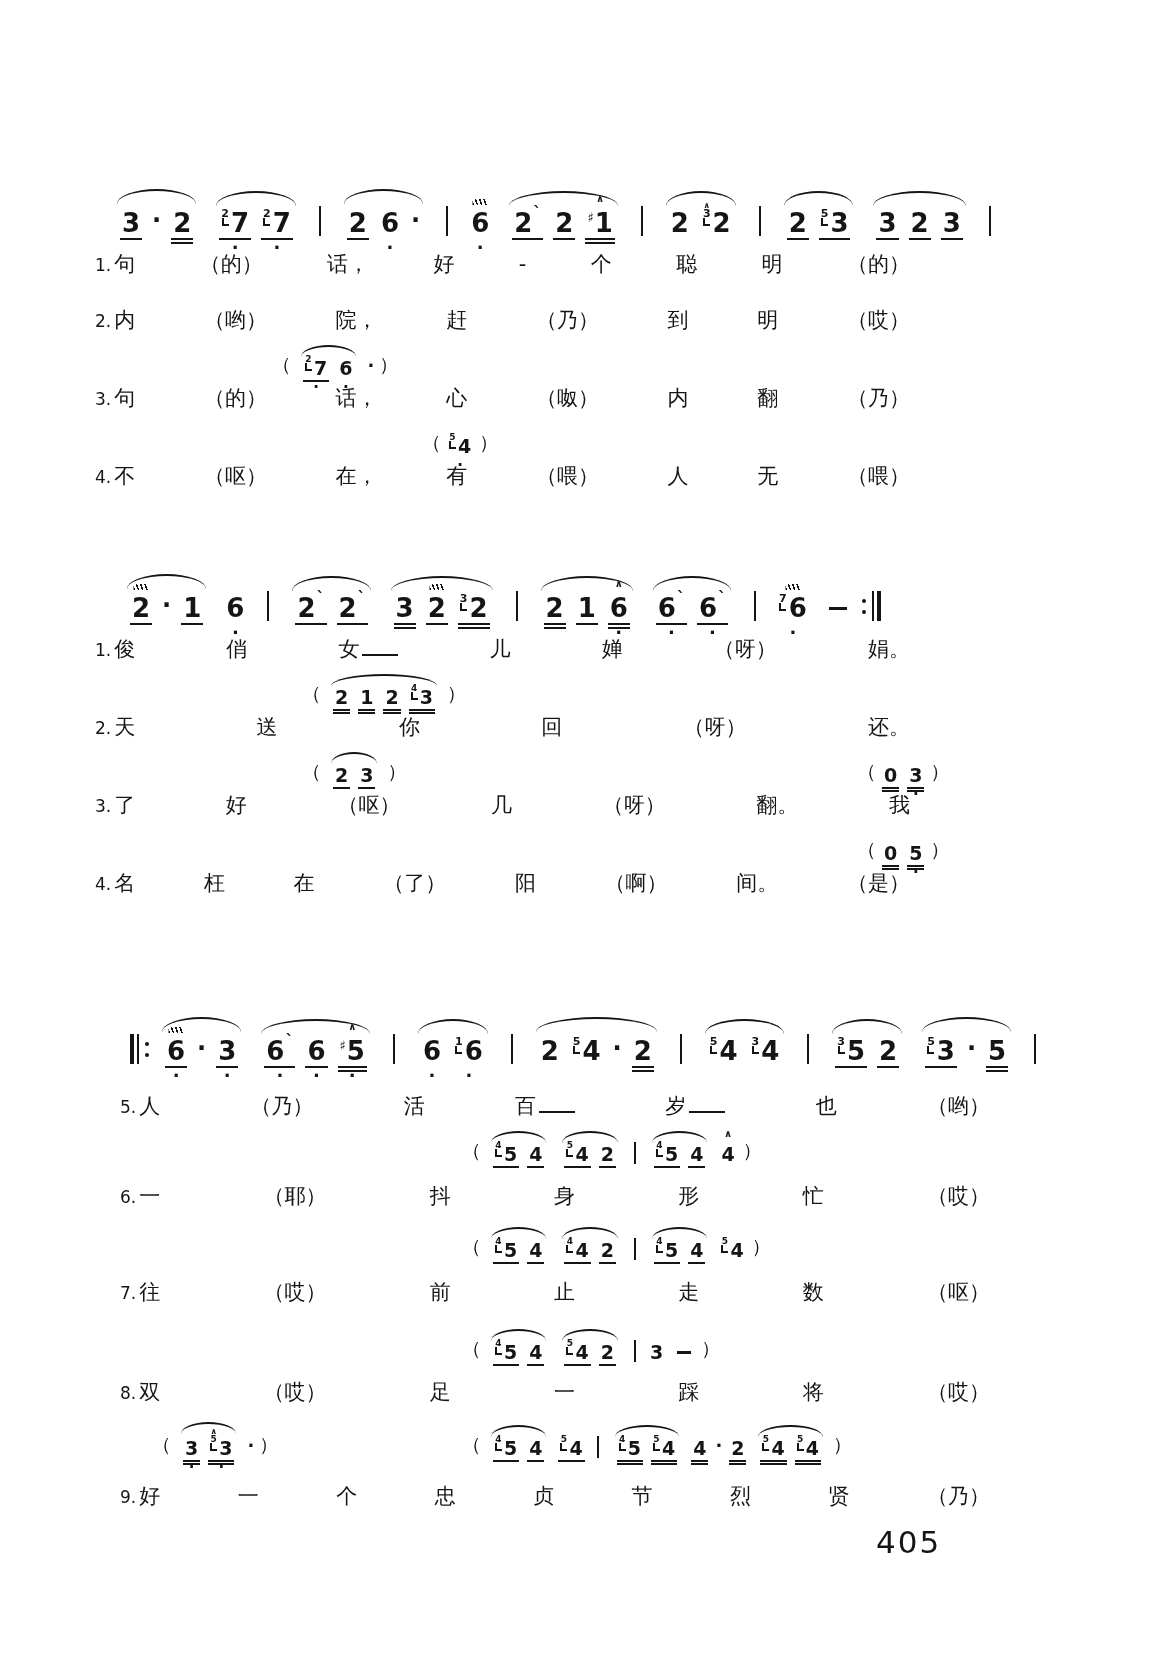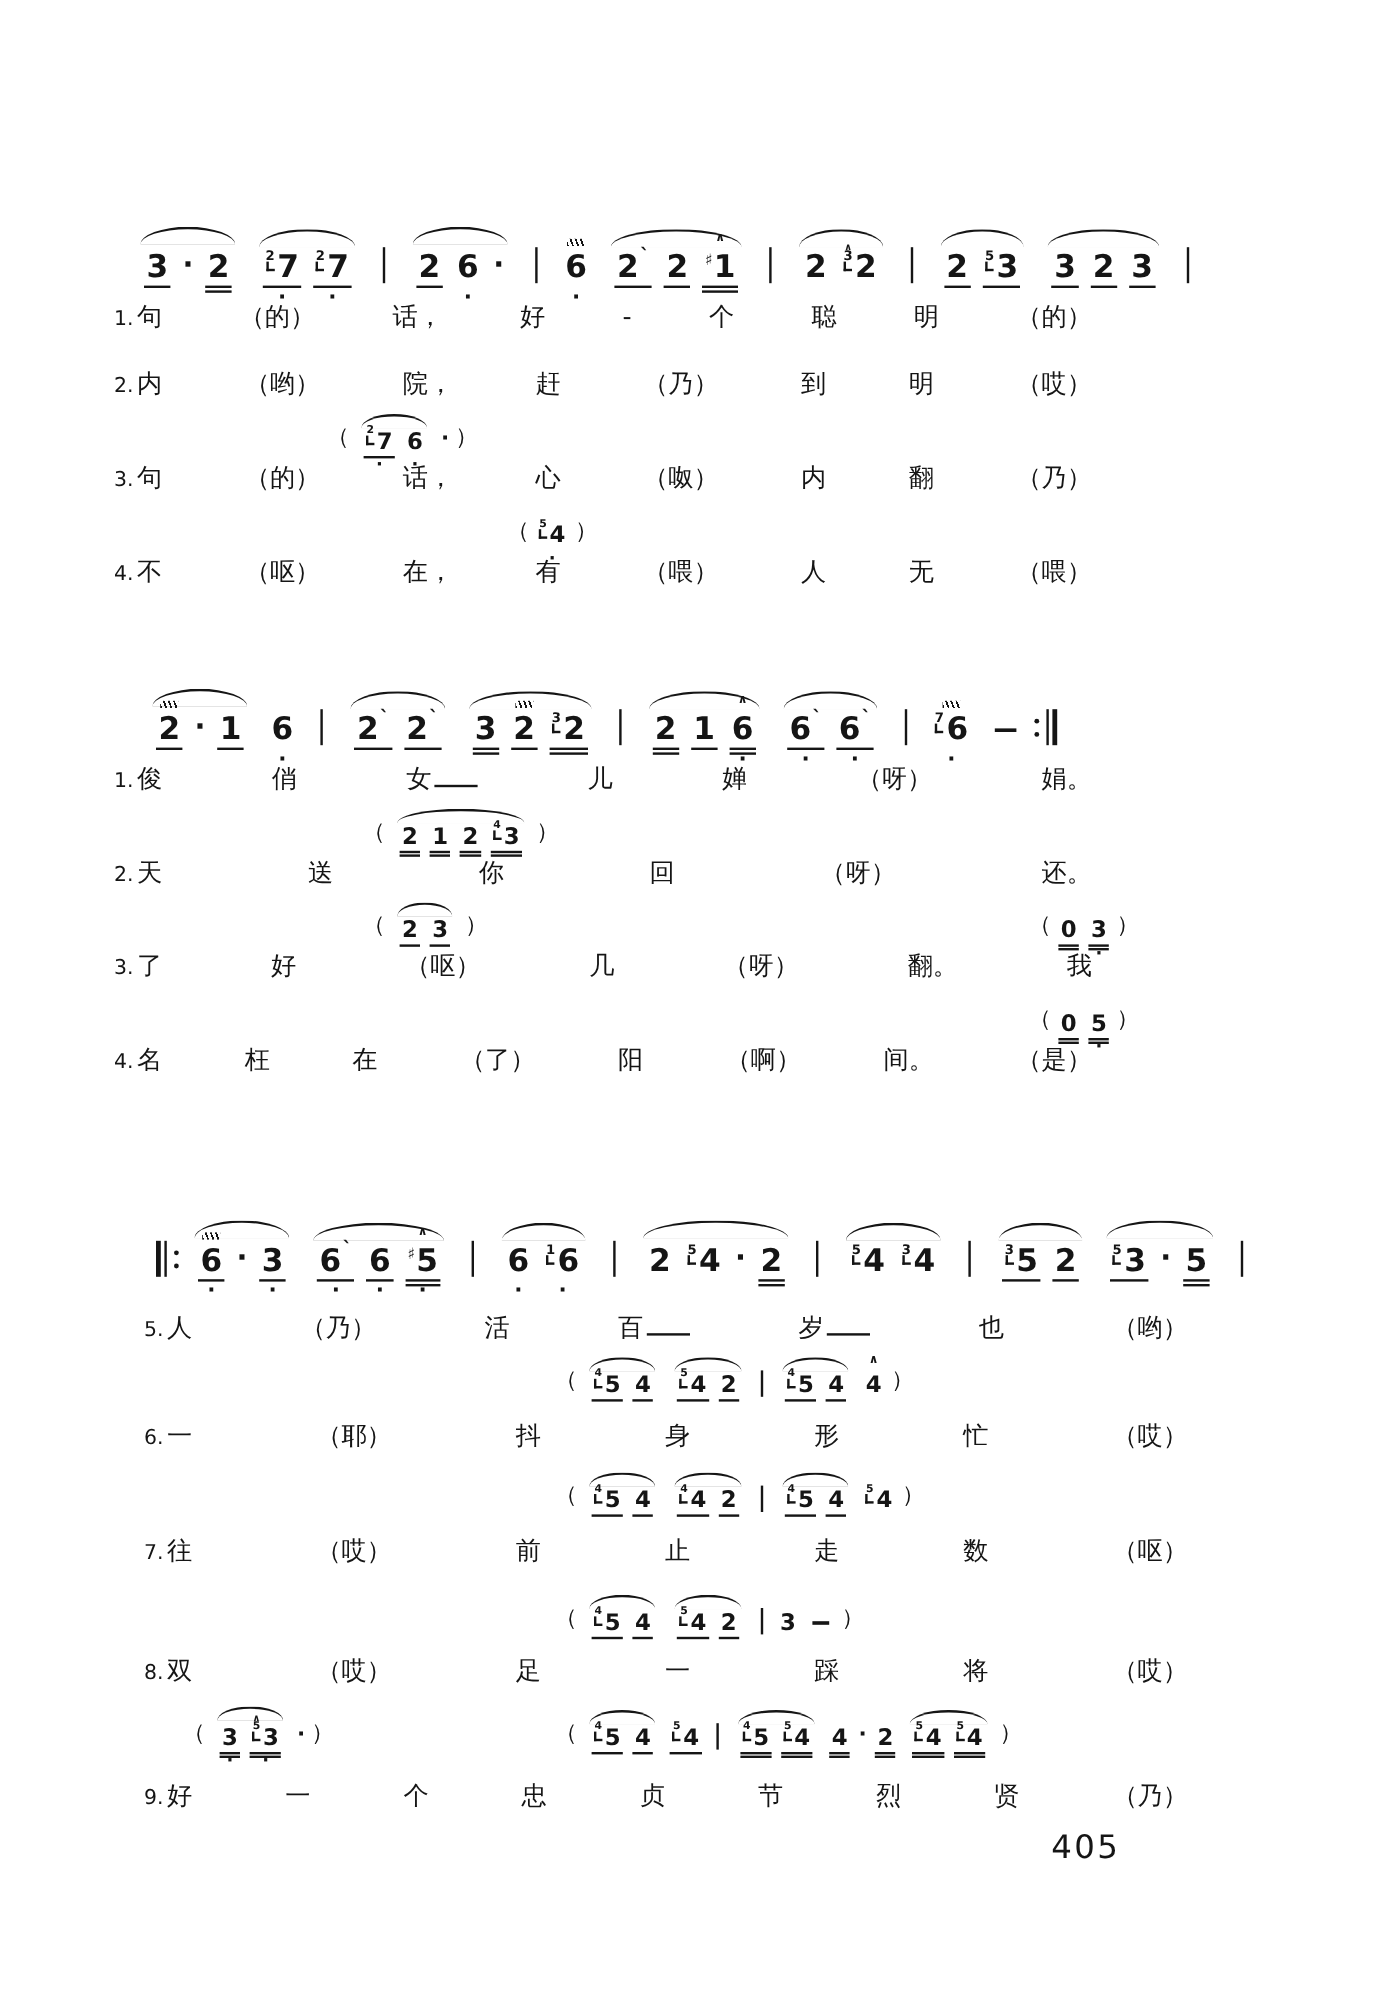--- a/index.html
+++ b/index.html
@@ -63,21 +63,21 @@
   .vlabel{font-size:17px;margin-right:3px;}
   .word{white-space:nowrap;}
   .word.first{display:inline-flex;align-items:baseline;}
   .ext{display:inline-block;width:36px;height:2px;background:#151515;margin-left:3px;}
 
   
   .ossia{position:relative;height:46px;}
   .ossia .part{position:absolute;top:4px;display:flex;align-items:flex-end;height:36px;}
   .paren{font-size:19px;line-height:21px;margin:0 2px;transform:translateY(-3px);}
 
-  .pageno{position:absolute;top:1524px;left:876px;font-size:27px;letter-spacing:2px;}
+  .pageno{position:absolute;top:1524px;left:876px;font-size:31px;letter-spacing:2px;}
 </style>
 </head>
 <body>
 
 <div class="page">
   <div id="systems">
       <div class="system sys-0">
         <div class="noterow" style="margin-top: 0px;">
           <span class="grp slur">
             <span class="note u1">

